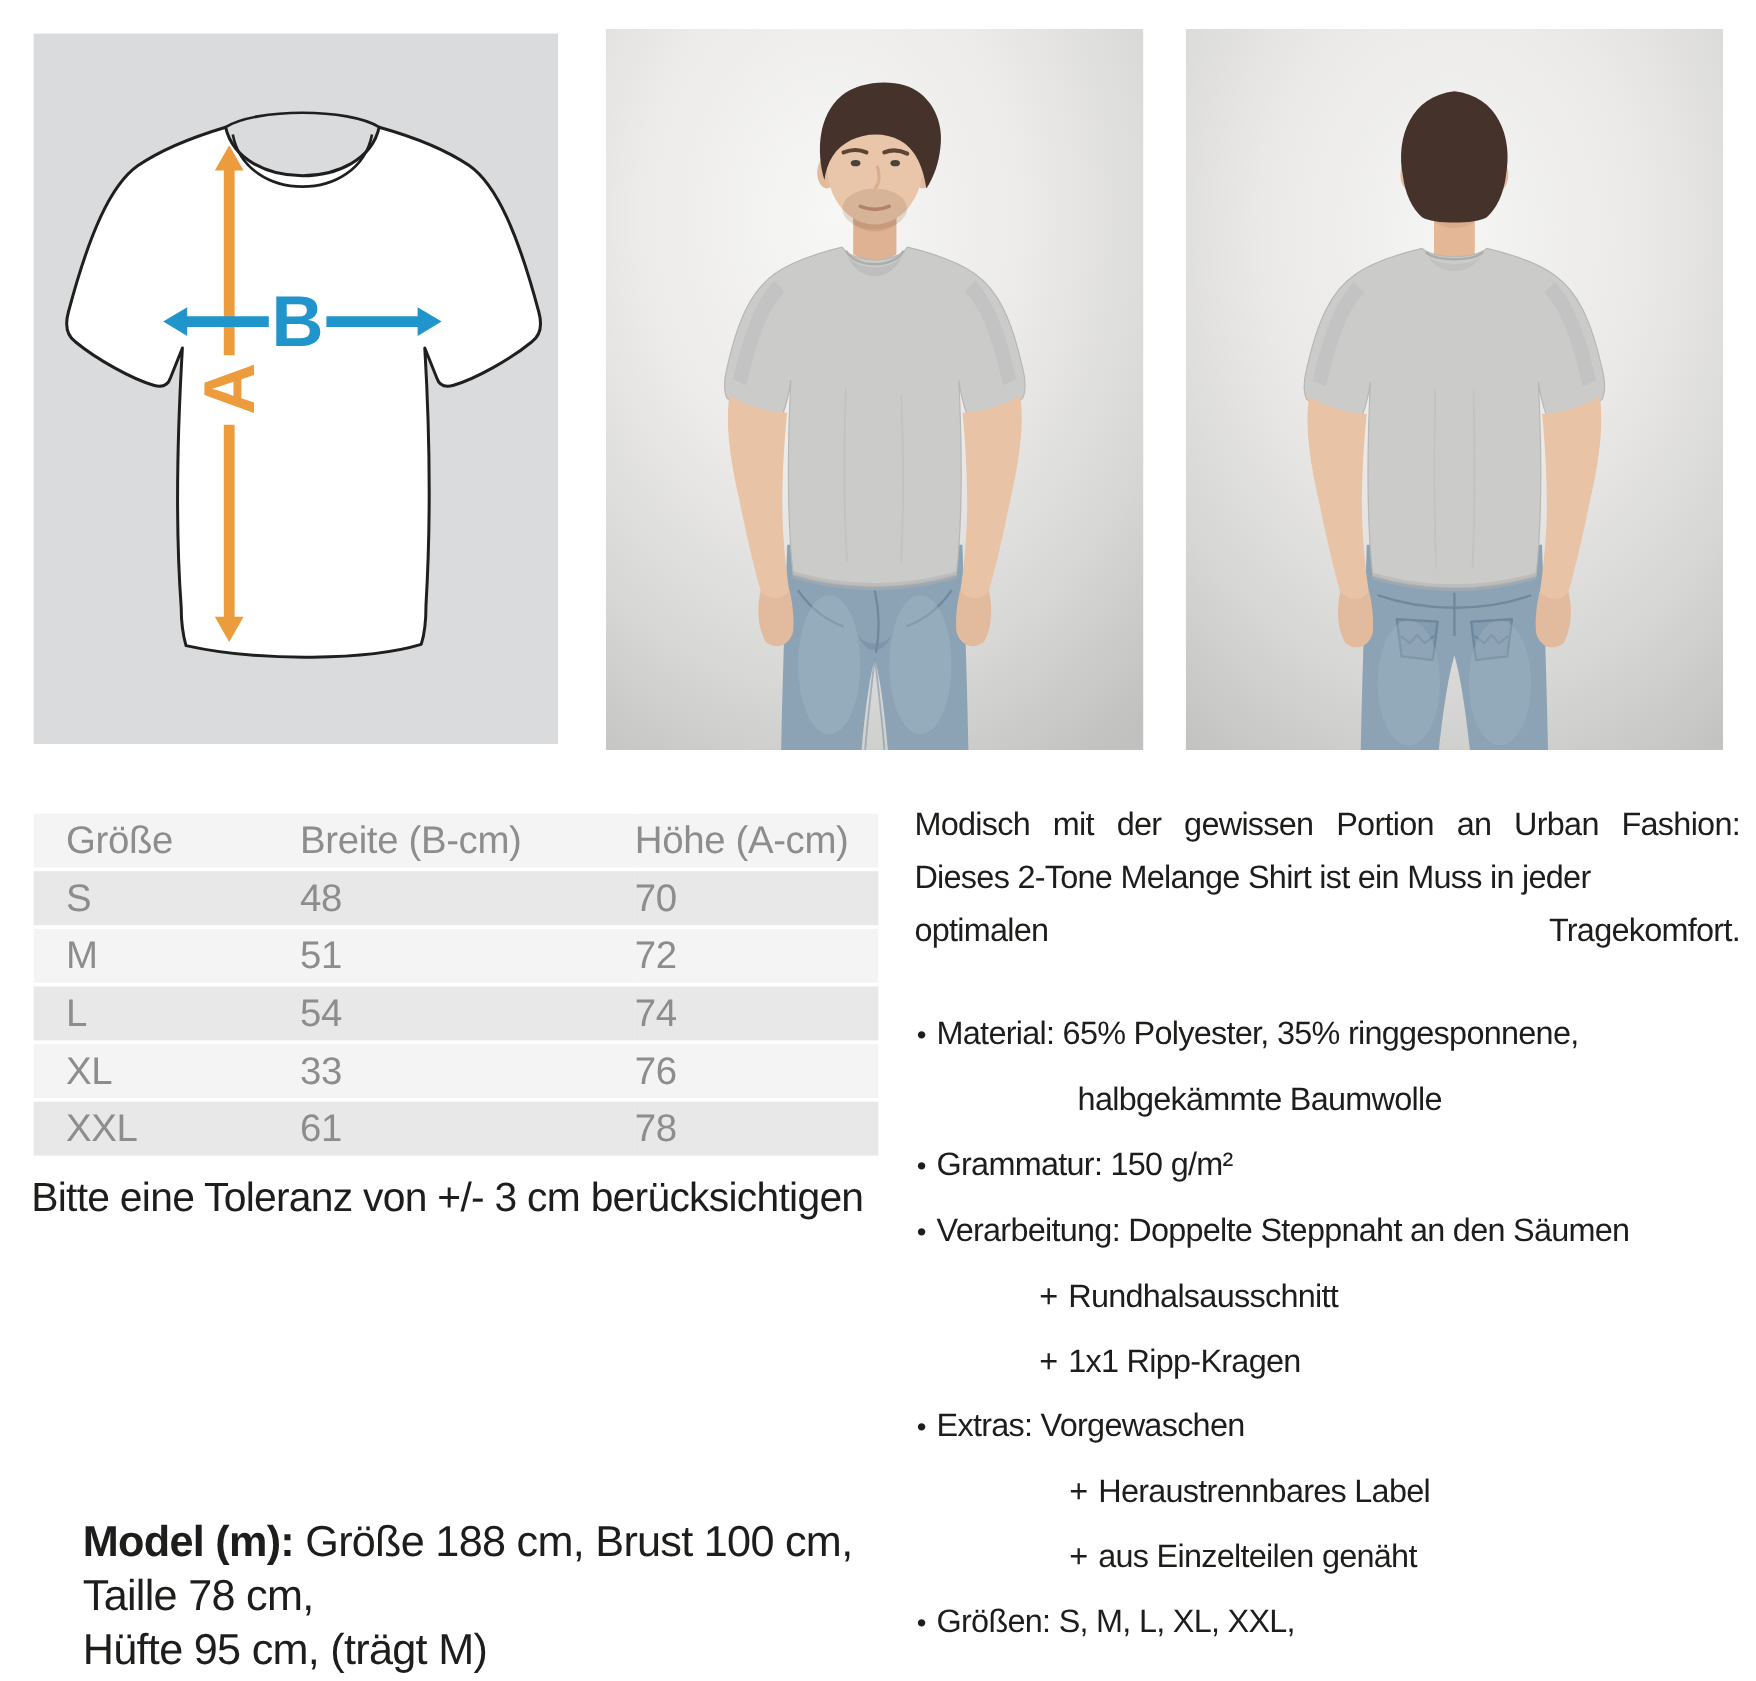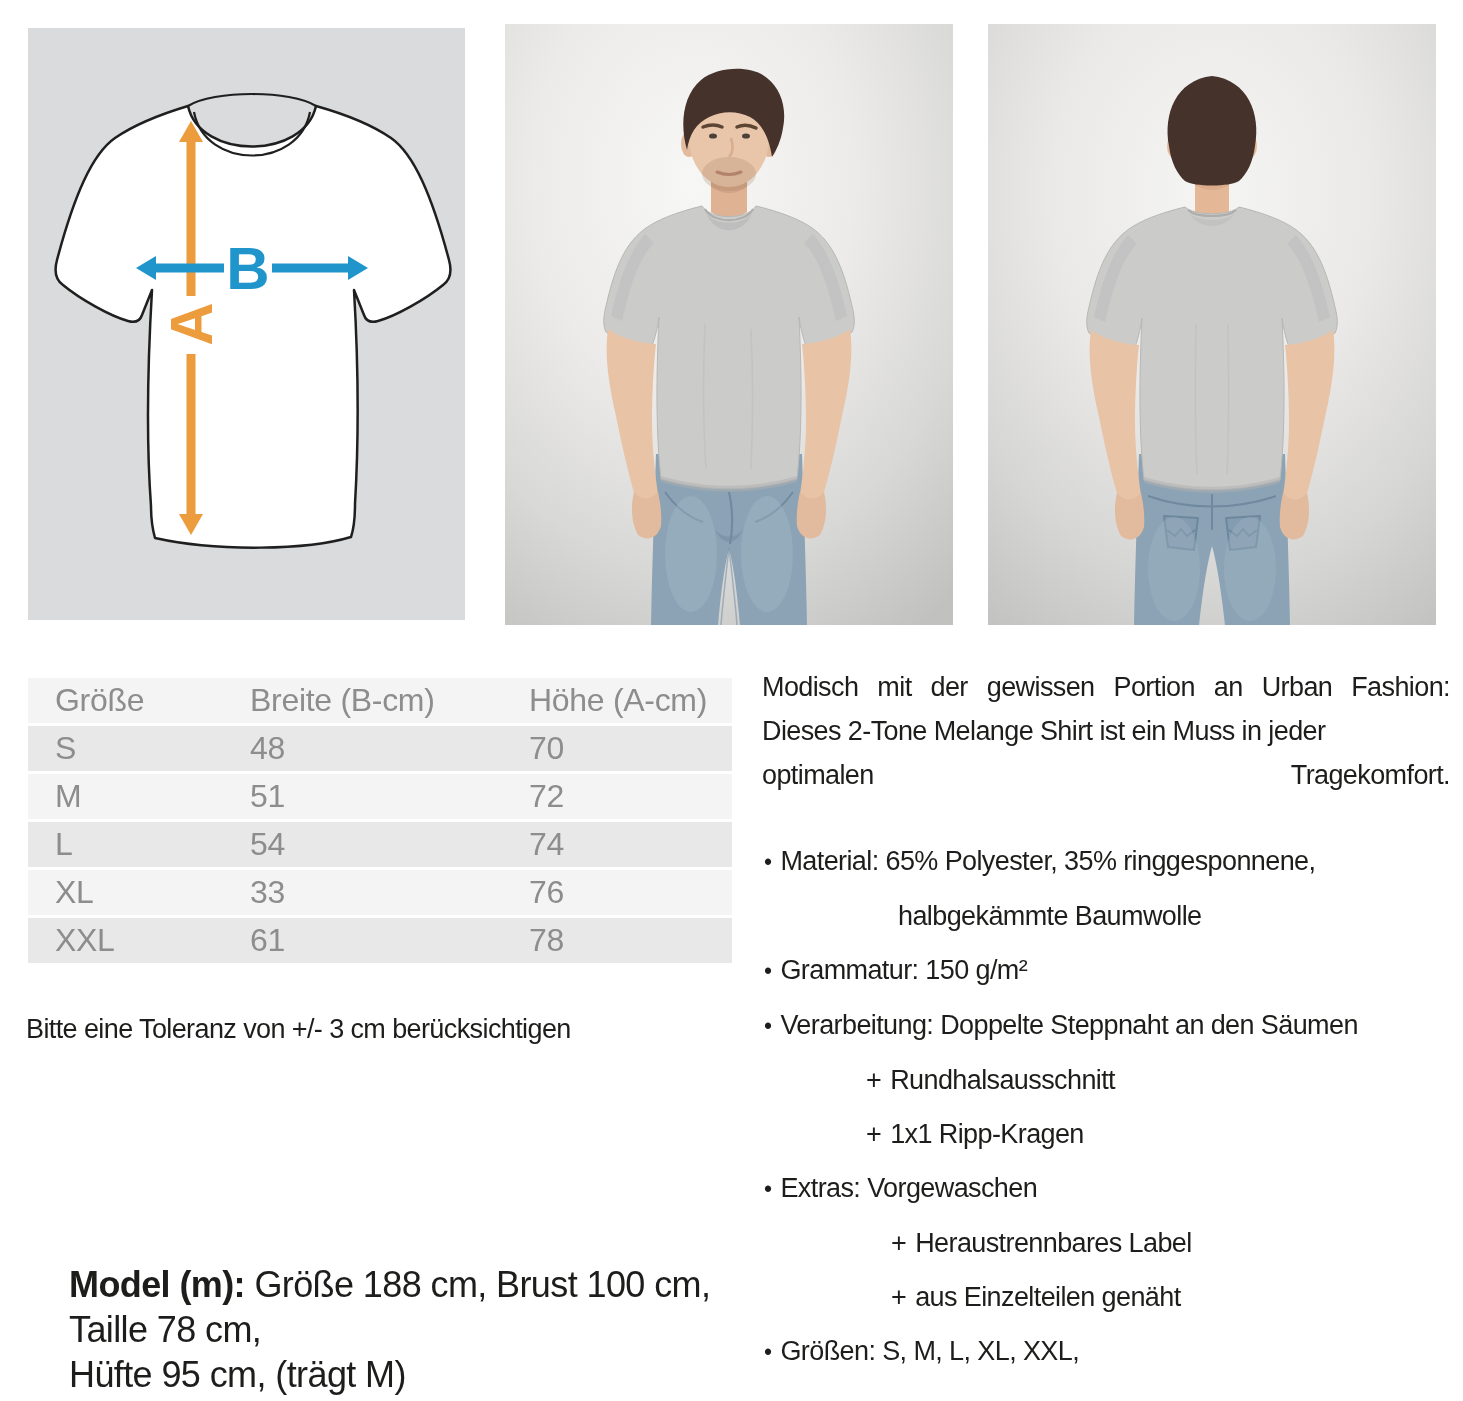--- a/index.html
+++ b/index.html
@@ -22,21 +22,21 @@
   #size-table col.c1 { width:222px; } #size-table col.c2 { width:279px; } #size-table col.c3 { width:203px; }
   #size-table th, #size-table td {
     height:45px; font-size:32px; font-weight:400; color:#8d8d8d;
     text-align:left; vertical-align:middle; letter-spacing:-0.3px;
   }
   #size-table th:first-child, #size-table td:first-child { padding-left:27px; }
   #size-table thead tr { background:#f4f4f4; }
   #size-table tbody tr:nth-child(odd)  { background:#e8e8e8; }
   #size-table tbody tr:nth-child(even) { background:#f4f4f4; }
   
-  #tolerance-note { position:absolute; left:26px; top:1014px; font-size:27px; letter-spacing:-0.6px; color:#1d1d1b; }
+  #tolerance-note { position:absolute; left:26px; top:979px; font-size:34px; letter-spacing:-0.6px; color:#1d1d1b; }
   #model-info { position:absolute; left:69px; top:1262px; width:700px; font-size:36px; line-height:45px; letter-spacing:-0.6px; color:#1d1d1b; }
   #model-info .bold { font-weight:700; }
   
   #description { position:absolute; left:750px; top:665px; width:688px; font-size:27px; letter-spacing:-0.6px; color:#1d1d1b;margin-left:12px; }
   .intro-line { line-height:44px; text-align:justify; }
   .intro-line:nth-child(1), .intro-line:nth-child(3) { text-align-last:justify; }
   #features { margin-top:37px; }
   .ft-line { line-height:54px; }
   .ft-marker { margin-right:9px; }
   .ft-bullet { padding-left:2px; }

